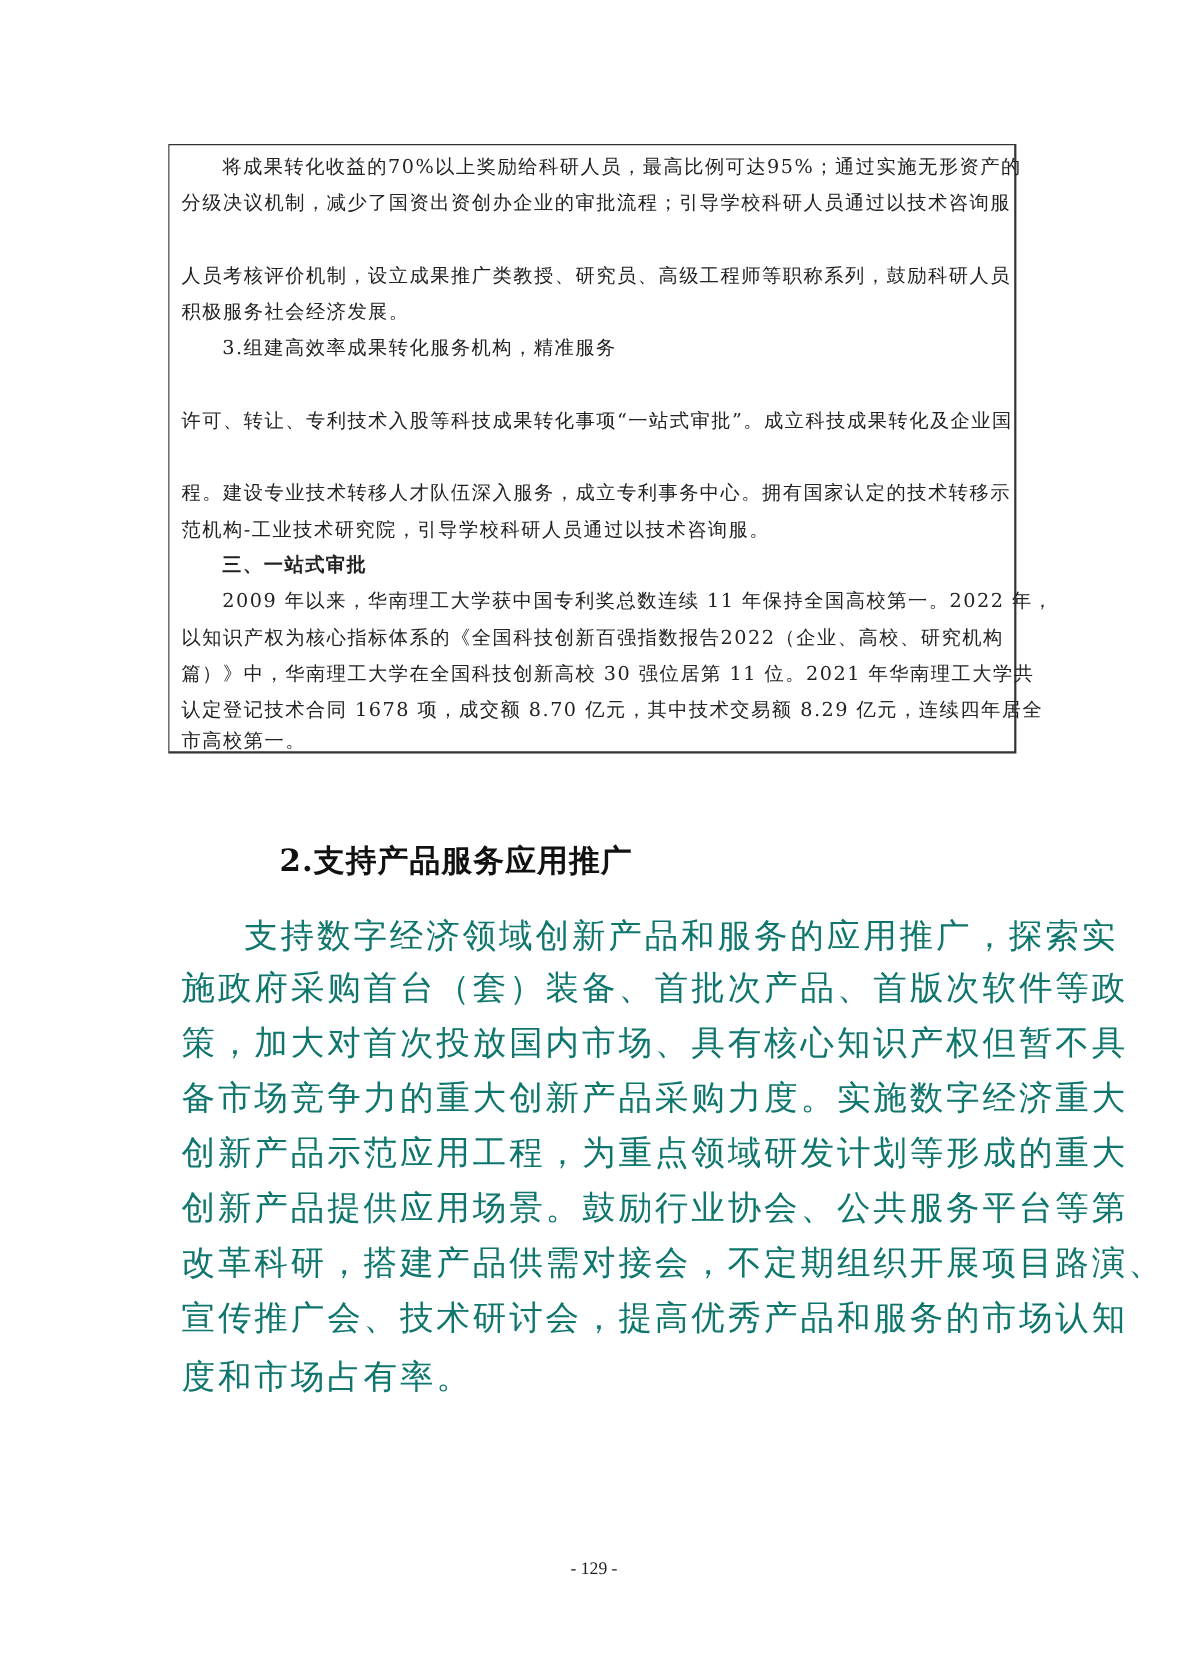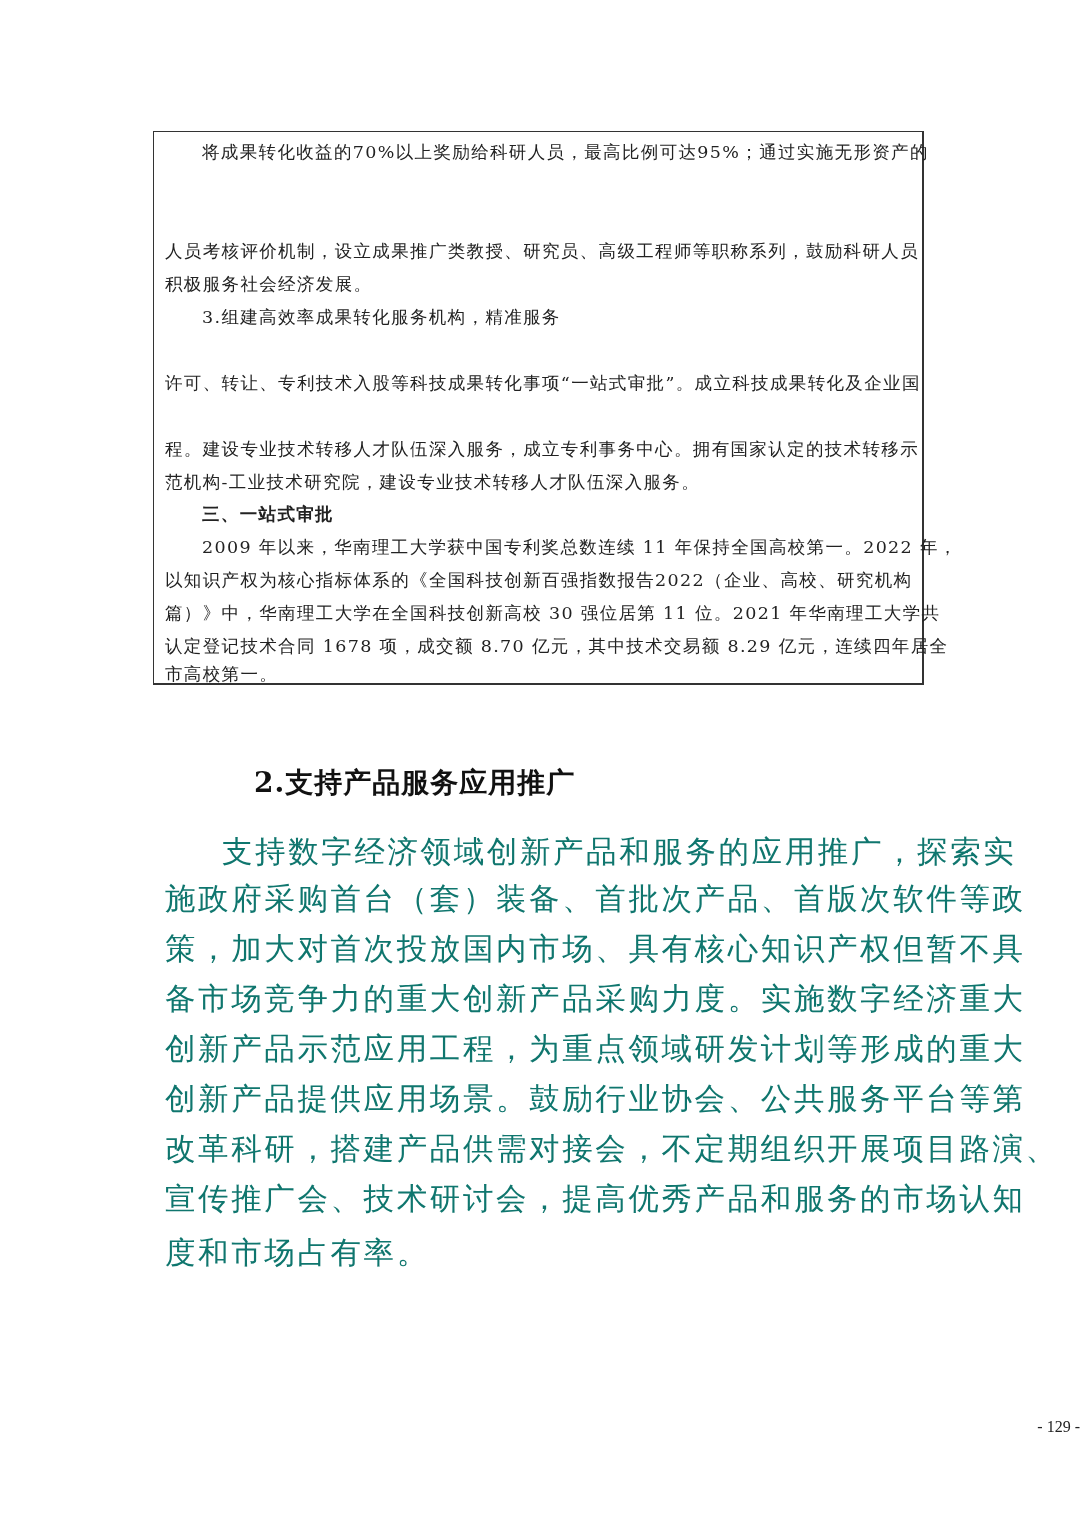--- a/index.html
+++ b/index.html
@@ -9,34 +9,35 @@
       border: 1.5px solid #333; border-right-width: 2.5px; border-bottom-width: 2.5px; box-sizing: border-box; text-decoration: underline; }
     .box-line { position: absolute; left: 11px; font-size: 17.5px; line-height: 20px; white-space: nowrap;
       letter-spacing: 1.35px; color: #222; }
     .box-line.indent { left: 48px; }
     .box-line.bold { font-weight: bold; font-family: "DejaVu Sans", sans-serif; }
     .heading { position: absolute; left: 222px; top: 764px; font-size: 28px; font-weight: bold;
       font-family: "DejaVu Serif", serif; letter-spacing: 1px; color: #111; white-space: nowrap; margin-left: 32px; }
     .body-line { position: absolute; left: 165px; font-size: 30.5px; line-height: 34px; white-space: nowrap;
       letter-spacing: 2.6px; color: #0f766e; }
     .body-line.indent { left: 222px; }
-    .page-number { position: absolute; left: 0; width: 1080px; top: 1418px; text-align: right;
+    .page-number { position: absolute; left: 0; width: 1080px; top: 1418px; text-align: center;
       font-size: 16px; font-family: "Liberation Serif", serif; color: #222; }
   </style>
 </head>
 <body>
 
 <div class="case-box">
   <div class="box-line indent" style="top:10px">将成果转化收益的70%以上奖励给科研人员，最高比例可达95%；通过实施无形资产的</div>
+  <div class="box-line" style="top:43px">分级决议机制，减少了国资出资创办企业的审批流程；引导学校科研人员通过以技术咨询服</div>
   <div class="box-line" style="top:109px">人员考核评价机制，设立成果推广类教授、研究员、高级工程师等职称系列，鼓励科研人员</div>
   <div class="box-line" style="top:142px">积极服务社会经济发展。</div>
   <div class="box-line indent" style="top:175px">3.组建高效率成果转化服务机构，精准服务</div>
   <div class="box-line" style="top:241px">许可、转让、专利技术入股等科技成果转化事项“一站式审批”。成立科技成果转化及企业国</div>
   <div class="box-line" style="top:307px">程。建设专业技术转移人才队伍深入服务，成立专利事务中心。拥有国家认定的技术转移示</div>
-  <div class="box-line" style="top:340px">范机构-工业技术研究院，建设专业技术转移人才队伍深入服务。</div>
+  <div class="box-line" style="top:340px">范机构-工业技术研究院，引导学校科研人员通过以技术咨询服。</div>
   <div class="box-line indent bold" style="top:372px">三、一站式审批</div>
   <div class="box-line indent" style="top:405px">2009 年以来，华南理工大学获中国专利奖总数连续 11 年保持全国高校第一。2022 年，</div>
   <div class="box-line" style="top:438px">以知识产权为核心指标体系的《全国科技创新百强指数报告2022（企业、高校、研究机构</div>
   <div class="box-line" style="top:471px">篇）》中，华南理工大学在全国科技创新高校 30 强位居第 11 位。2021 年华南理工大学共</div>
   <div class="box-line" style="top:504px">认定登记技术合同 1678 项，成交额 8.70 亿元，其中技术交易额 8.29 亿元，连续四年居全</div>
   <div class="box-line" style="top:532px">市高校第一。</div>
 </div>
 
 <div class="heading">2.支持产品服务应用推广</div>
 

